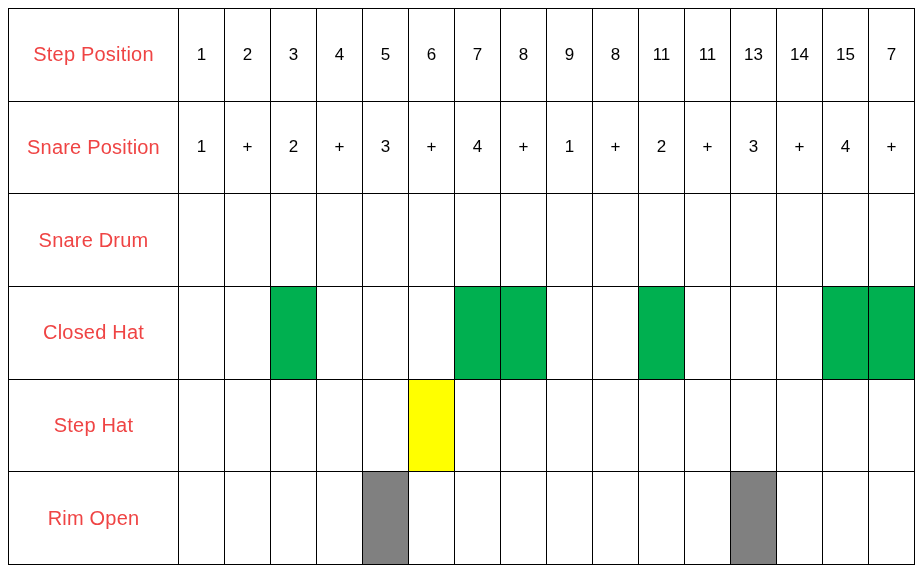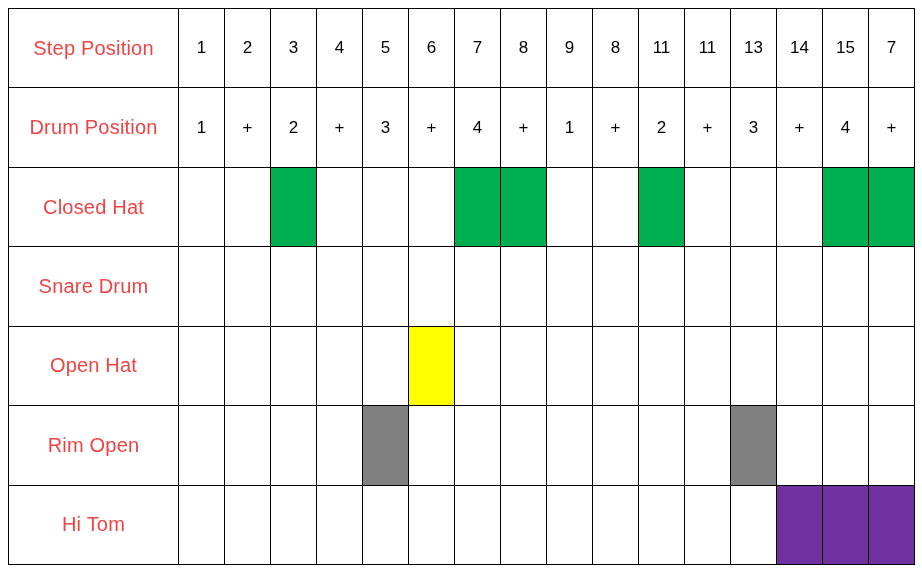--- a/index.html
+++ b/index.html
@@ -71,37 +71,56 @@
           <td class="stepcell">9</td>
           <td class="stepcell">8</td>
           <td class="stepcell">11</td>
           <td class="stepcell">11</td>
           <td class="stepcell">13</td>
           <td class="stepcell">14</td>
           <td class="stepcell">15</td>
           <td class="stepcell">7</td>
         </tr>
       <tr id="row-beat-position">
-        <td class="rowlabel">Drum Position</td>
+        <td class="rowlabel">Snare Position</td>
       <td class="stepcell">1</td>
           <td class="stepcell">+</td>
           <td class="stepcell">2</td>
           <td class="stepcell">+</td>
           <td class="stepcell">3</td>
           <td class="stepcell">+</td>
           <td class="stepcell">4</td>
           <td class="stepcell">+</td>
           <td class="stepcell">1</td>
           <td class="stepcell">+</td>
           <td class="stepcell">2</td>
           <td class="stepcell">+</td>
           <td class="stepcell">3</td>
           <td class="stepcell">+</td>
           <td class="stepcell">4</td>
           <td class="stepcell">+</td>
+        </tr>
+        <tr>
+          <td class="rowlabel">Snare Drum</td>
+          <td class="pad" style="background: rgb(255, 255, 255);"></td>
+          <td class="pad" style="background: rgb(255, 255, 255);"></td>
+          <td class="pad" style="background: rgb(255, 255, 255);"></td>
+          <td class="pad" style="background: rgb(255, 255, 255);"></td>
+          <td class="pad" style="background: rgb(255, 255, 255);"></td>
+          <td class="pad" style="background: rgb(255, 255, 255);"></td>
+          <td class="pad" style="background: rgb(255, 255, 255);"></td>
+          <td class="pad" style="background: rgb(255, 255, 255);"></td>
+          <td class="pad" style="background: rgb(255, 255, 255);"></td>
+          <td class="pad" style="background: rgb(255, 255, 255);"></td>
+          <td class="pad" style="background: rgb(255, 255, 255);"></td>
+          <td class="pad" style="background: rgb(255, 255, 255);"></td>
+          <td class="pad" style="background: rgb(255, 255, 255);"></td>
+          <td class="pad" style="background: rgb(255, 255, 255);"></td>
+          <td class="pad" style="background: rgb(255, 255, 255);"></td>
+          <td class="pad" style="background: rgb(255, 255, 255);"></td>
         </tr>
         <tr>
           <td class="rowlabel">Closed Hat</td>
           <td class="pad" style="background: rgb(255, 255, 255);"></td>
           <td class="pad" style="background: rgb(255, 255, 255);"></td>
           <td class="pad" style="background: rgb(0, 176, 80);"></td>
           <td class="pad" style="background: rgb(255, 255, 255);"></td>
           <td class="pad" style="background: rgb(255, 255, 255);"></td>
           <td class="pad" style="background: rgb(255, 255, 255);"></td>
           <td class="pad" style="background: rgb(0, 176, 80);"></td>
@@ -109,40 +128,21 @@
           <td class="pad" style="background: rgb(255, 255, 255);"></td>
           <td class="pad" style="background: rgb(255, 255, 255);"></td>
           <td class="pad" style="background: rgb(0, 176, 80);"></td>
           <td class="pad" style="background: rgb(255, 255, 255);"></td>
           <td class="pad" style="background: rgb(255, 255, 255);"></td>
           <td class="pad" style="background: rgb(255, 255, 255);"></td>
           <td class="pad" style="background: rgb(0, 176, 80);"></td>
           <td class="pad" style="background: rgb(0, 176, 80);"></td>
         </tr>
         <tr>
-          <td class="rowlabel">Snare Drum</td>
-          <td class="pad" style="background: rgb(255, 255, 255);"></td>
-          <td class="pad" style="background: rgb(255, 255, 255);"></td>
-          <td class="pad" style="background: rgb(255, 255, 255);"></td>
-          <td class="pad" style="background: rgb(255, 255, 255);"></td>
-          <td class="pad" style="background: rgb(255, 255, 255);"></td>
-          <td class="pad" style="background: rgb(255, 255, 255);"></td>
-          <td class="pad" style="background: rgb(255, 255, 255);"></td>
-          <td class="pad" style="background: rgb(255, 255, 255);"></td>
-          <td class="pad" style="background: rgb(255, 255, 255);"></td>
-          <td class="pad" style="background: rgb(255, 255, 255);"></td>
-          <td class="pad" style="background: rgb(255, 255, 255);"></td>
-          <td class="pad" style="background: rgb(255, 255, 255);"></td>
-          <td class="pad" style="background: rgb(255, 255, 255);"></td>
-          <td class="pad" style="background: rgb(255, 255, 255);"></td>
-          <td class="pad" style="background: rgb(255, 255, 255);"></td>
-          <td class="pad" style="background: rgb(255, 255, 255);"></td>
-        </tr>
-        <tr>
-          <td class="rowlabel">Open Hat</td>
+          <td class="rowlabel">Step Hat</td>
           <td class="pad" style="background: rgb(255, 255, 255);"></td>
           <td class="pad" style="background: rgb(255, 255, 255);"></td>
           <td class="pad" style="background: rgb(255, 255, 255);"></td>
           <td class="pad" style="background: rgb(255, 255, 255);"></td>
           <td class="pad" style="background: rgb(255, 255, 255);"></td>
           <td class="pad" style="background: rgb(255, 255, 0);"></td>
           <td class="pad" style="background: rgb(255, 255, 255);"></td>
           <td class="pad" style="background: rgb(255, 255, 255);"></td>
           <td class="pad" style="background: rgb(255, 255, 255);"></td>
           <td class="pad" style="background: rgb(255, 255, 255);"></td>
@@ -165,34 +165,15 @@
           <td class="pad" style="background: rgb(255, 255, 255);"></td>
           <td class="pad" style="background: rgb(255, 255, 255);"></td>
           <td class="pad" style="background: rgb(255, 255, 255);"></td>
           <td class="pad" style="background: rgb(255, 255, 255);"></td>
           <td class="pad" style="background: rgb(255, 255, 255);"></td>
           <td class="pad" style="background: rgb(128, 128, 128);"></td>
           <td class="pad" style="background: rgb(255, 255, 255);"></td>
           <td class="pad" style="background: rgb(255, 255, 255);"></td>
           <td class="pad" style="background: rgb(255, 255, 255);"></td>
         </tr>
-        <tr>
-          <td class="rowlabel">Hi Tom</td>
-          <td class="pad" style="background: rgb(255, 255, 255);"></td>
-          <td class="pad" style="background: rgb(255, 255, 255);"></td>
-          <td class="pad" style="background: rgb(255, 255, 255);"></td>
-          <td class="pad" style="background: rgb(255, 255, 255);"></td>
-          <td class="pad" style="background: rgb(255, 255, 255);"></td>
-          <td class="pad" style="background: rgb(255, 255, 255);"></td>
-          <td class="pad" style="background: rgb(255, 255, 255);"></td>
-          <td class="pad" style="background: rgb(255, 255, 255);"></td>
-          <td class="pad" style="background: rgb(255, 255, 255);"></td>
-          <td class="pad" style="background: rgb(255, 255, 255);"></td>
-          <td class="pad" style="background: rgb(255, 255, 255);"></td>
-          <td class="pad" style="background: rgb(255, 255, 255);"></td>
-          <td class="pad" style="background: rgb(255, 255, 255);"></td>
-          <td class="pad" style="background: rgb(112, 48, 160);"></td>
-          <td class="pad" style="background: rgb(112, 48, 160);"></td>
-          <td class="pad" style="background: rgb(112, 48, 160);"></td>
-        </tr>
       </tbody>
   </table>
 </div>
 
 </body></html>

